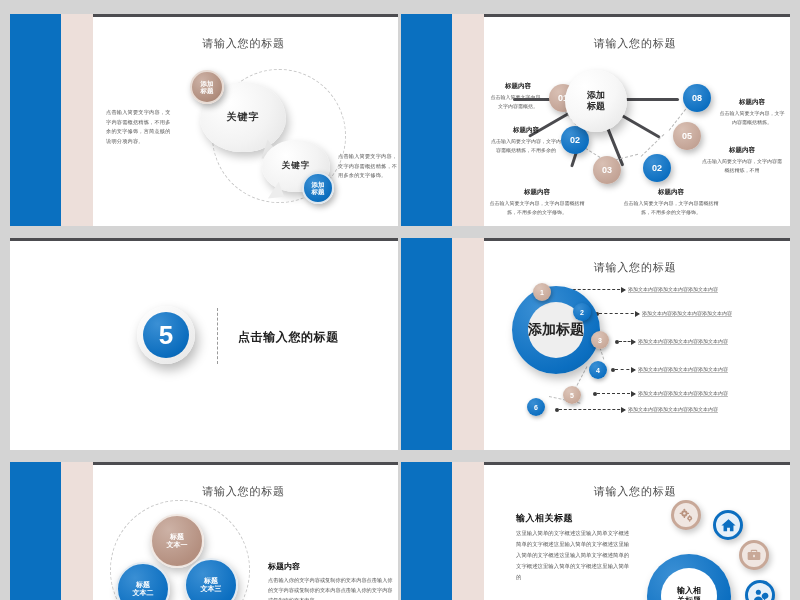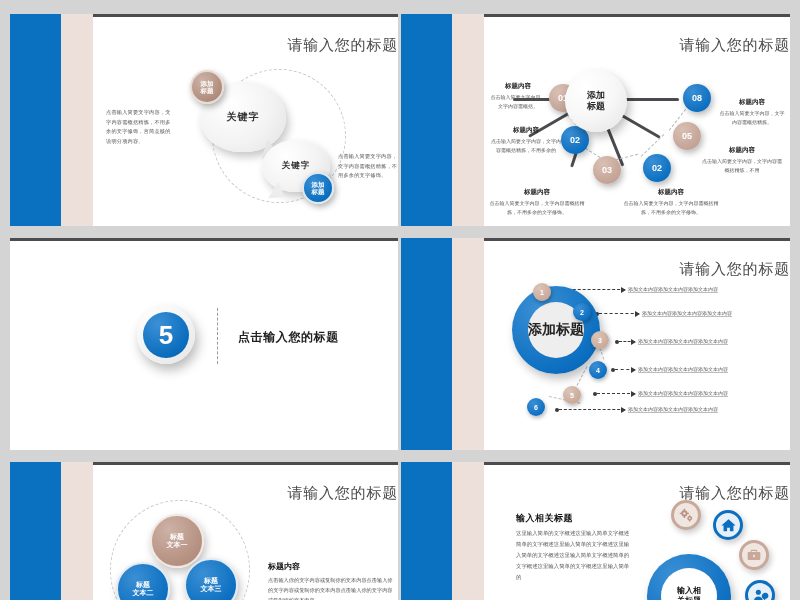--- a/index.html
+++ b/index.html
@@ -29,22 +29,22 @@
     position: absolute; left: 0; top: 0; bottom: 0; width: 51px;
     background: #0a70c0;
   }
   .slide .pinkbar {
     position: absolute; left: 51px; top: 0; bottom: 0; width: 32px;
     background: #eddfda;
   }
   .slide-title {
     position: absolute;
     top: 22px; left: 4px; right: 0;
-    text-align: right;
-    font-size: 15px;
+    text-align: center;
+    font-size: 11px;
     color: #4a4a4a;
     letter-spacing: .8px;
   }
   .slide-title.shifted { padding-left: 75px; }
 
   
   #slide-1 { left: 10px;  top: 14px;  width: 388px; height: 212px; }
   #slide-2 { left: 401px; top: 14px;  width: 389px; height: 212px; }
   #slide-3 { left: 10px;  top: 238px; width: 388px; height: 212px; }
   #slide-4 { left: 401px; top: 238px; width: 389px; height: 212px; }

